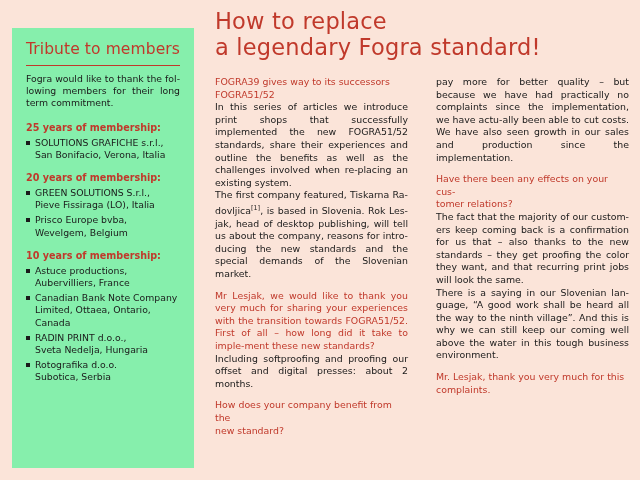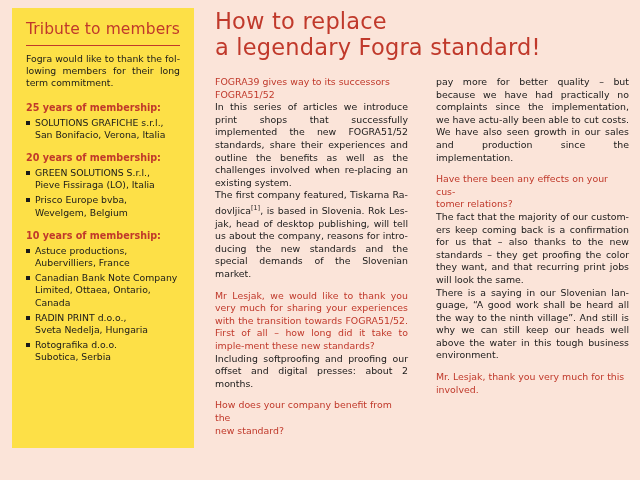--- a/index.html
+++ b/index.html
@@ -17,24 +17,24 @@
     position: relative;
     width: 640px;
     height: 480px;
     background: #fbe4d9;
   }
 
   
   .sidebar {
     position: absolute;
     left: 12px;
-    top: 8px;
+    top: 28px;
     width: 182px;
     height: 440px;
-    background: #fde047;
+    background: #86efac;
     box-sizing: border-box;
     padding: 12px 14px 10px 14px;
   }
   .sidebar-title {
     color: #c0392b;
     font-size: 15.5px;
     font-weight: normal;
     letter-spacing: 0.1px;
     margin: 0 0 7px 0;
     padding-bottom: 7px;
@@ -219,25 +219,25 @@
       </div>
 
       <div class="col">
         <p class="body-text">pay more for better quality – but because we have had practically no complaints since the implementation, we have actu-ally been able to cut costs. We have also seen growth in our sales and production since the implementation.</p>
         <div class="spacer-sm"></div>
         <p class="q-head">
           <span>Have there been any effects on your cus-</span><br>
           <span>tomer relations?</span>
         </p>
         <p class="body-text">The fact that the majority of our custom-ers keep coming back is a confirmation for us that – also thanks to the new standards – they get proofing the color they want, and that recurring print jobs will look the same.</p>
-        <p class="body-text">There is a saying in our Slovenian lan-guage, “A good work shall be heard all the way to the ninth village”. And still is why we can still keep our heads well above the water in this tough business environment.</p>
+        <p class="body-text">There is a saying in our Slovenian lan-guage, “A good work shall be heard all the way to the ninth village”. And this is why we can still keep our coming well above the water in this tough business environment.</p>
         <div class="spacer-sm"></div>
         <p class="q-head">
           <span>Mr. Lesjak, thank you very much for this</span><br>
-          <span>involved.</span>
+          <span>complaints.</span>
         </p>
         <div class="spacer-sm"></div>
       </div>
 
     </div>
   </main>
 
 </div>
 
 </body></html>

